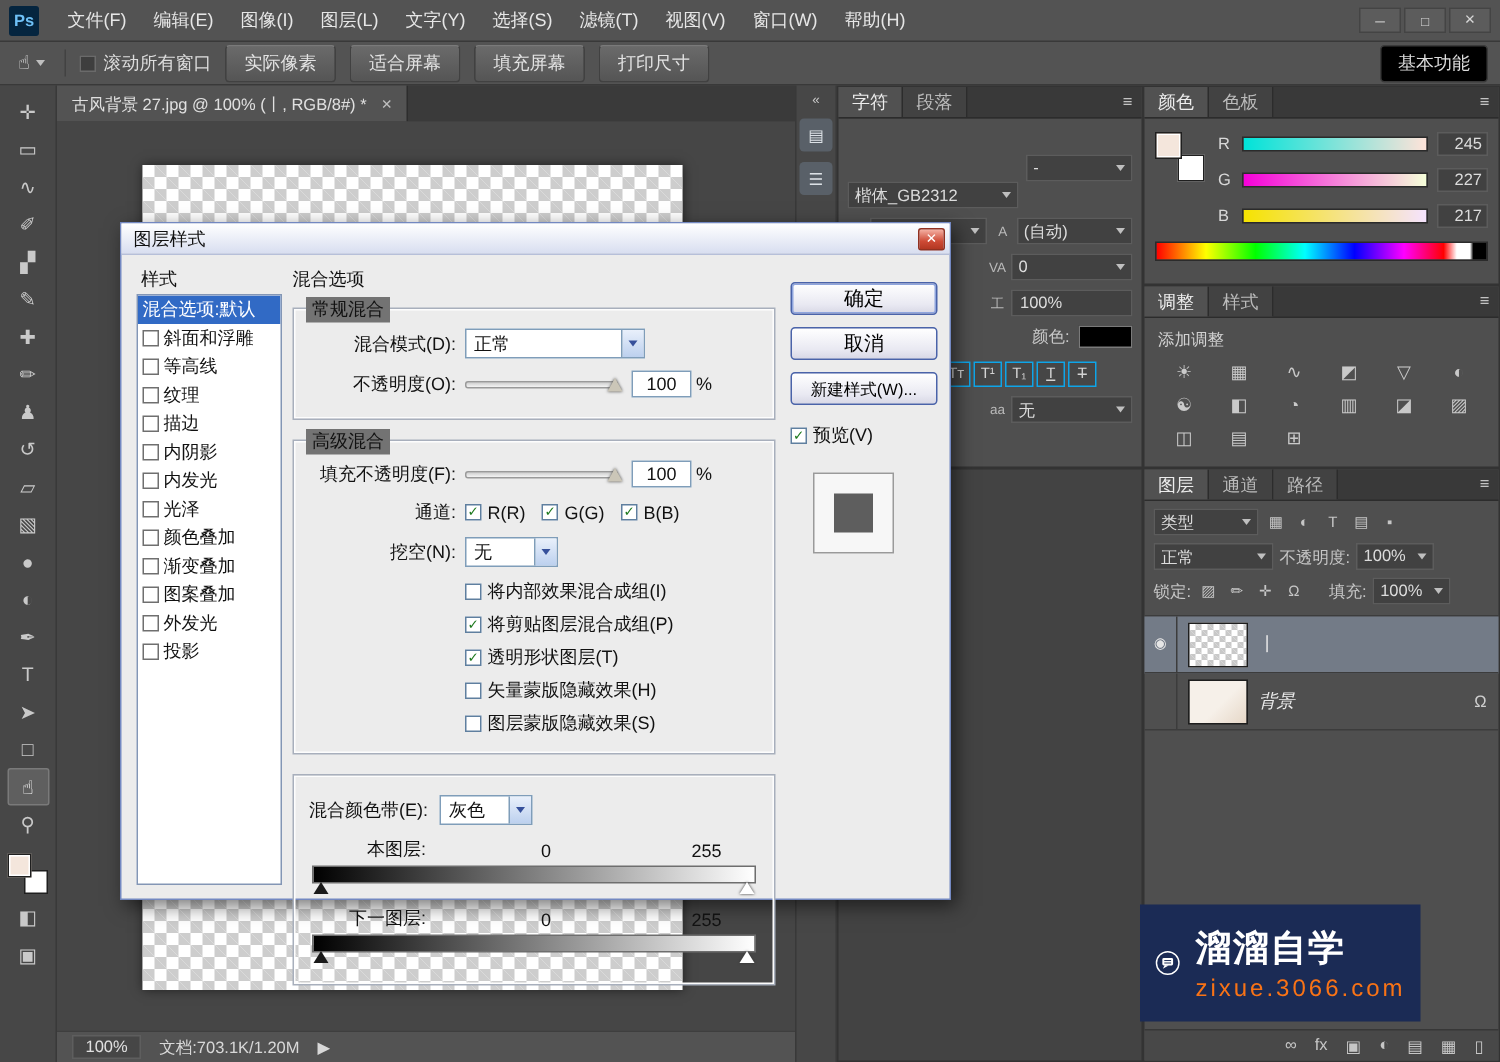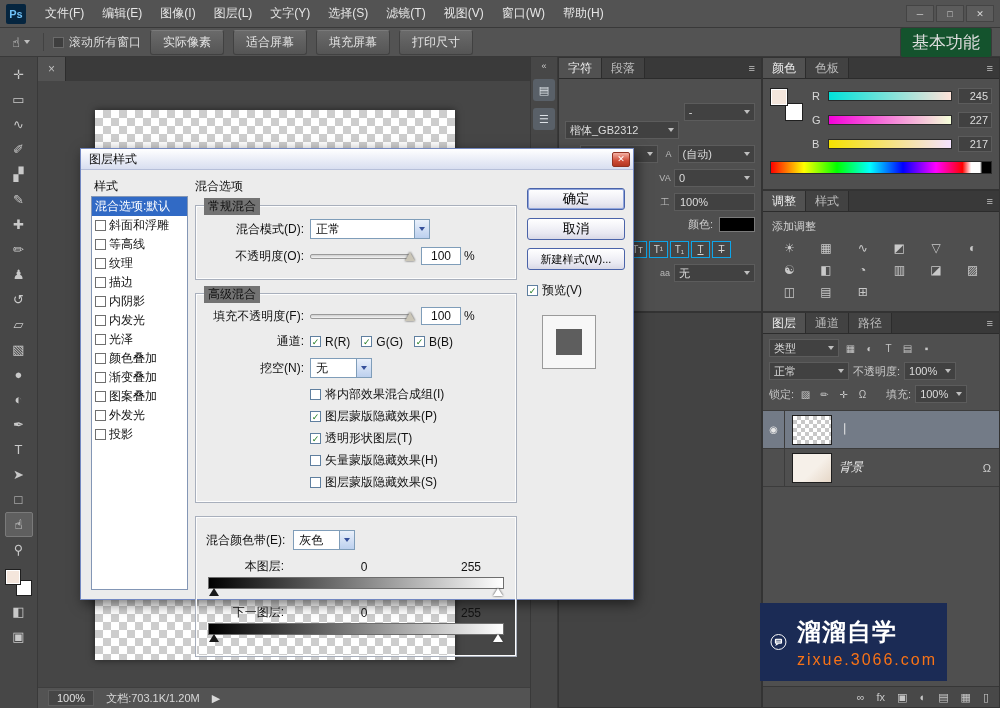--- a/index.html
+++ b/index.html
@@ -21,21 +21,21 @@
               border-bottom:1px solid #393939;display:flex;align-items:center;padding:0 8px;gap:9px;}
   .tool-indicator{display:flex;align-items:center;gap:4px;color:#E0E0E0;font-size:13px;padding:0 4px;}
   .dd{width:0;height:0;border-left:3px solid transparent;border-right:3px solid transparent;border-top:4px solid #BFBFBF;}
   .vsep{width:1px;height:18px;background:#424242;}
   .ob-check{display:flex;align-items:center;gap:5px;font-size:12px;color:#DDDDDD;}
   .ob-checkbox{width:11px;height:11px;background:#3E3E3E;border:1px solid #6A6A6A;font-size:9px;color:#9FE09F;
                display:flex;align-items:center;justify-content:center;}
   .ob-btn{background:linear-gradient(#6A6A6A,#555555);border:1px solid #414141;border-top-color:#7A7A7A;
           border-radius:3px;color:#E3E3E3;font-size:12px;padding:3px 12px;white-space:nowrap;}
   .ob-right{margin-left:auto;}
-  .ws-btn{background:#14532d;border:1px solid #3A3A3A;border-radius:3px;color:#DDDDDD;font-size:17px;padding:3px 11px;}
+  .ws-btn{background:#000000;border:1px solid #3A3A3A;border-radius:3px;color:#DDDDDD;font-size:12px;padding:3px 11px;}
   
   .toolstrip{position:absolute;left:0;top:57px;width:38px;height:651px;background:#474747;
              border-right:1px solid #393939;display:flex;flex-direction:column;align-items:center;padding-top:5px;}
   .tool{width:28px;height:25px;display:flex;align-items:center;justify-content:center;color:#C9C9C9;font-size:13px;flex:none;}
   .tool.selected{background:#5F5F5F;border:1px solid #7A7A7A;border-radius:2px;color:#FFFFFF;}
   .swatches{position:relative;width:27px;height:27px;margin:7px auto 3px;flex:none;}
   .fg-sw{position:absolute;left:0;top:0;width:16px;height:16px;background:#F4E6DC;border:1px solid #1F1F1F;
          box-shadow:inset 0 0 0 1px #FFF;z-index:2;}
   .bg-sw{position:absolute;right:0;bottom:0;width:16px;height:16px;background:#FFFFFF;border:1px solid #1F1F1F;
          box-shadow:inset 0 0 0 1px #FFF;}
@@ -304,20 +304,21 @@
     <div class="tool">
         <span>◧</span>
       </div>
     <div class="tool">
         <span>▣</span>
       </div>
   </div>
 
   <div class="docbar">
     <div class="doc-tab">
+      <span>古风背景 27.jpg @ 100% (丨, RGB/8#) *</span>
       <span class="tab-close">×</span>
     </div>
   </div>
 
   <div class="canvas">
     <div class="document checker"></div>
   </div>
 
   <div class="statusbar">
     <span class="sb-field">100%</span>
@@ -656,21 +657,21 @@
                   <i></i>
                 </span>
             </div>
           </div>
           <div class="adv-opt">
             <span class="xp-check"></span>
             <span>将内部效果混合成组(I)</span>
           </div>
           <div class="adv-opt">
             <span class="xp-check">✓</span>
-            <span>图层蒙版隐藏效果(P)</span>
+            <span>将剪贴图层混合成组(P)</span>
           </div>
           <div class="adv-opt">
             <span class="xp-check">✓</span>
             <span>透明形状图层(T)</span>
           </div>
           <div class="adv-opt">
             <span class="xp-check"></span>
             <span>矢量蒙版隐藏效果(H)</span>
           </div>
           <div class="adv-opt">

